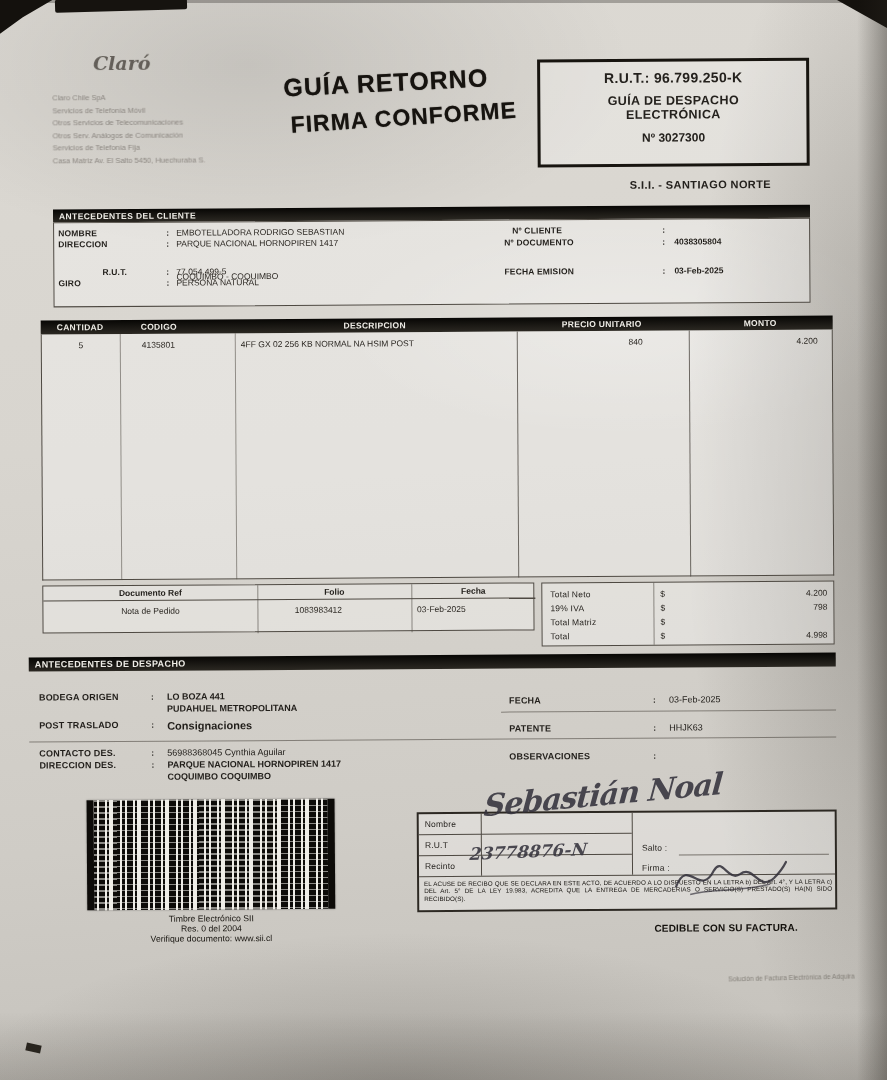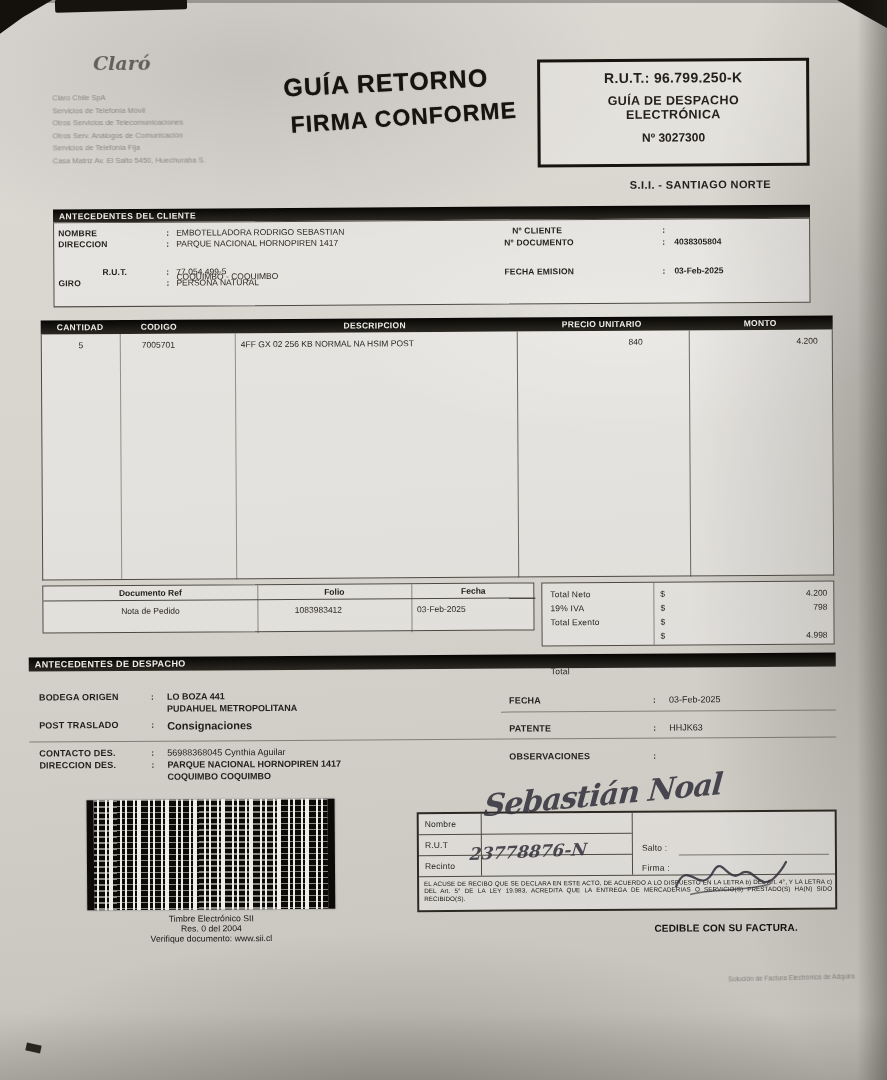--- a/index.html
+++ b/index.html
@@ -114,21 +114,21 @@
     </div>
 
     <div class="abs boxed" style="left:42px;top:332px;width:792px;height:246px;border-top:none;">
       <div class="vline" style="left:78px;top:0;height:246px;opacity:.55;"></div>
       <div class="vline" style="left:193px;top:0;height:246px;opacity:.55;"></div>
       <div class="vline" style="left:475px;top:0;height:246px;opacity:.8;"></div>
       <div class="vline" style="left:647px;top:0;height:246px;opacity:.8;"></div>
 
       <div class="abs" style="left:0;top:6px;width:792px;display:flex;font-size:8.5px;color:#2b2722;">
         <span class="cell" style="width:78px;justify-content:center;">5</span>
-        <span class="cell" style="width:115px;padding-left:22px;">7005701</span>
+        <span class="cell" style="width:115px;padding-left:22px;">4135801</span>
         <span class="cell" style="width:282px;padding-left:6px;">4FF GX 02 256 KB NORMAL NA HSIM POST</span>
         <span class="cell" style="width:172px;justify-content:flex-end;padding-right:46px;">840</span>
         <span class="cell" style="width:145px;justify-content:flex-end;padding-right:16px;">4.200</span>
       </div>
     </div>
 
     <div class="abs boxed" style="left:42px;top:583px;width:492px;height:48px;">
       <div class="abs" style="left:0;top:0;width:492px;height:15px;display:flex;border-bottom:1px solid #4e4942;font-weight:bold;font-size:8.5px;">
         <span class="cell" style="width:214px;justify-content:center;">Documento Ref</span>
         <span class="cell" style="width:154px;justify-content:center;">Folio</span>
@@ -147,25 +147,25 @@
       <div class="vline" style="left:111px;top:0;height:62px;opacity:.6;"></div>
 
       <div class="abs lbl" style="left:8px;top:6px;font-weight:normal;">Total Neto</div>
       <div class="abs val" style="left:118px;top:6px;">$</div>
       <div class="abs val" style="left:0;top:6px;width:285px;text-align:right;">4.200</div>
 
       <div class="abs lbl" style="left:8px;top:20px;font-weight:normal;">19% IVA</div>
       <div class="abs val" style="left:118px;top:20px;">$</div>
       <div class="abs val" style="left:0;top:20px;width:285px;text-align:right;">798</div>
 
-      <div class="abs lbl" style="left:8px;top:34px;font-weight:normal;">Total Exento</div>
+      <div class="abs lbl" style="left:8px;top:34px;font-weight:normal;">Total Matriz</div>
       <div class="abs val" style="left:118px;top:34px;">$</div>
       <div class="abs val" style="left:0;top:34px;width:285px;text-align:right;"></div>
 
-      <div class="abs lbl" style="left:8px;top:48px;font-weight:normal;margin-top:35px;">Total</div>
+      <div class="abs lbl" style="left:8px;top:48px;font-weight:normal;">Total</div>
       <div class="abs val" style="left:118px;top:48px;">$</div>
       <div class="abs val" style="left:0;top:48px;width:285px;text-align:right;">4.998</div>
     </div>
 
     <div class="abs bar" style="left:28px;top:655px;width:807px;height:14px;padding-left:6px;font-size:9px;">ANTECEDENTES DE DESPACHO</div>
 
     <div class="abs lbl" style="left:38px;top:690px;font-size:9px;">BODEGA ORIGEN</div>
     <div class="abs lbl" style="left:150px;top:690px;">:</div>
     <div class="abs bval" style="left:166px;top:690px;font-size:9px;">LO BOZA 441</div>
     <div class="abs bval" style="left:166px;top:702px;font-size:9px;">PUDAHUEL  METROPOLITANA</div>

